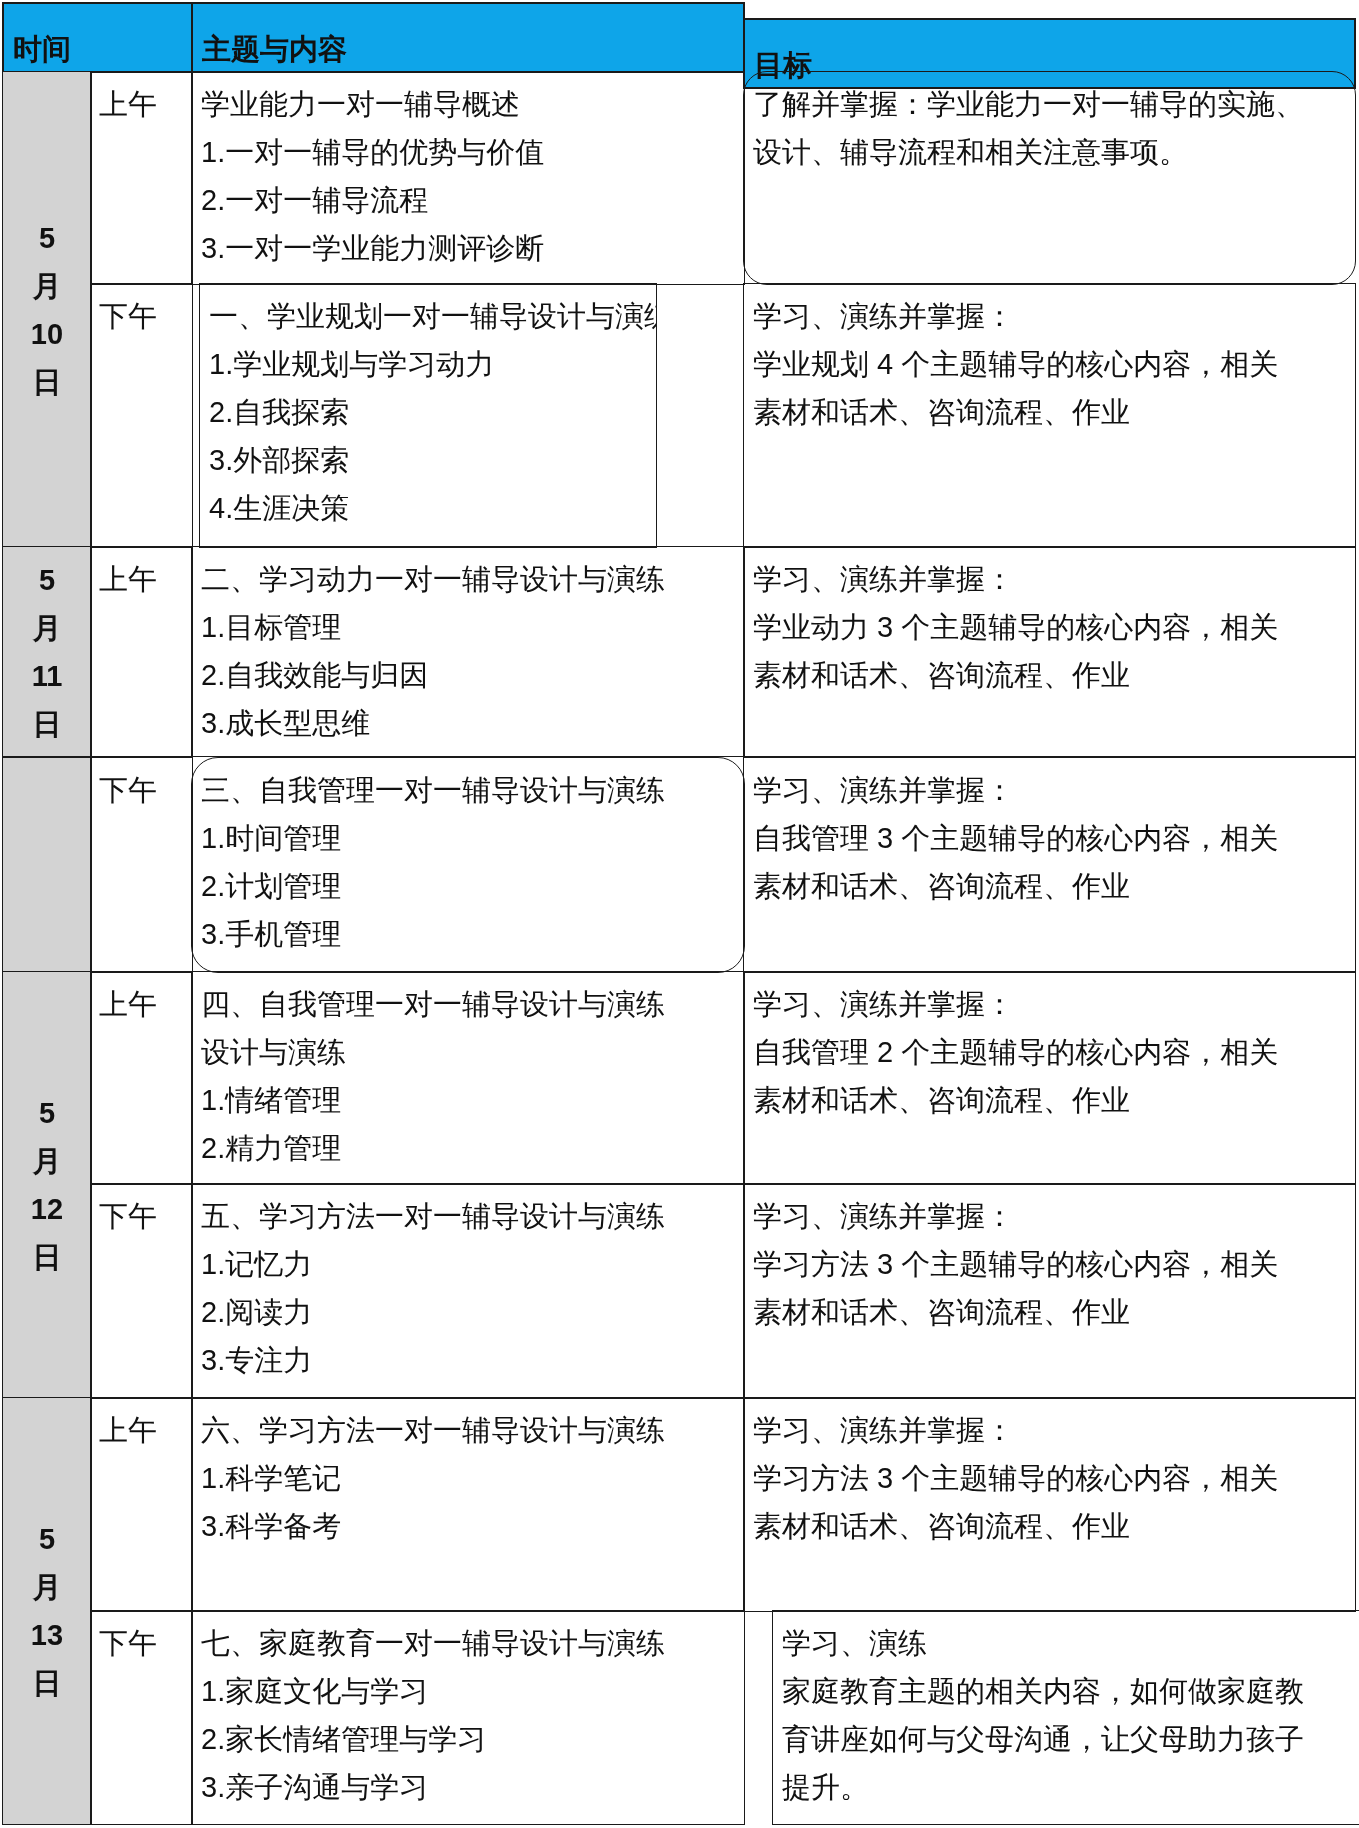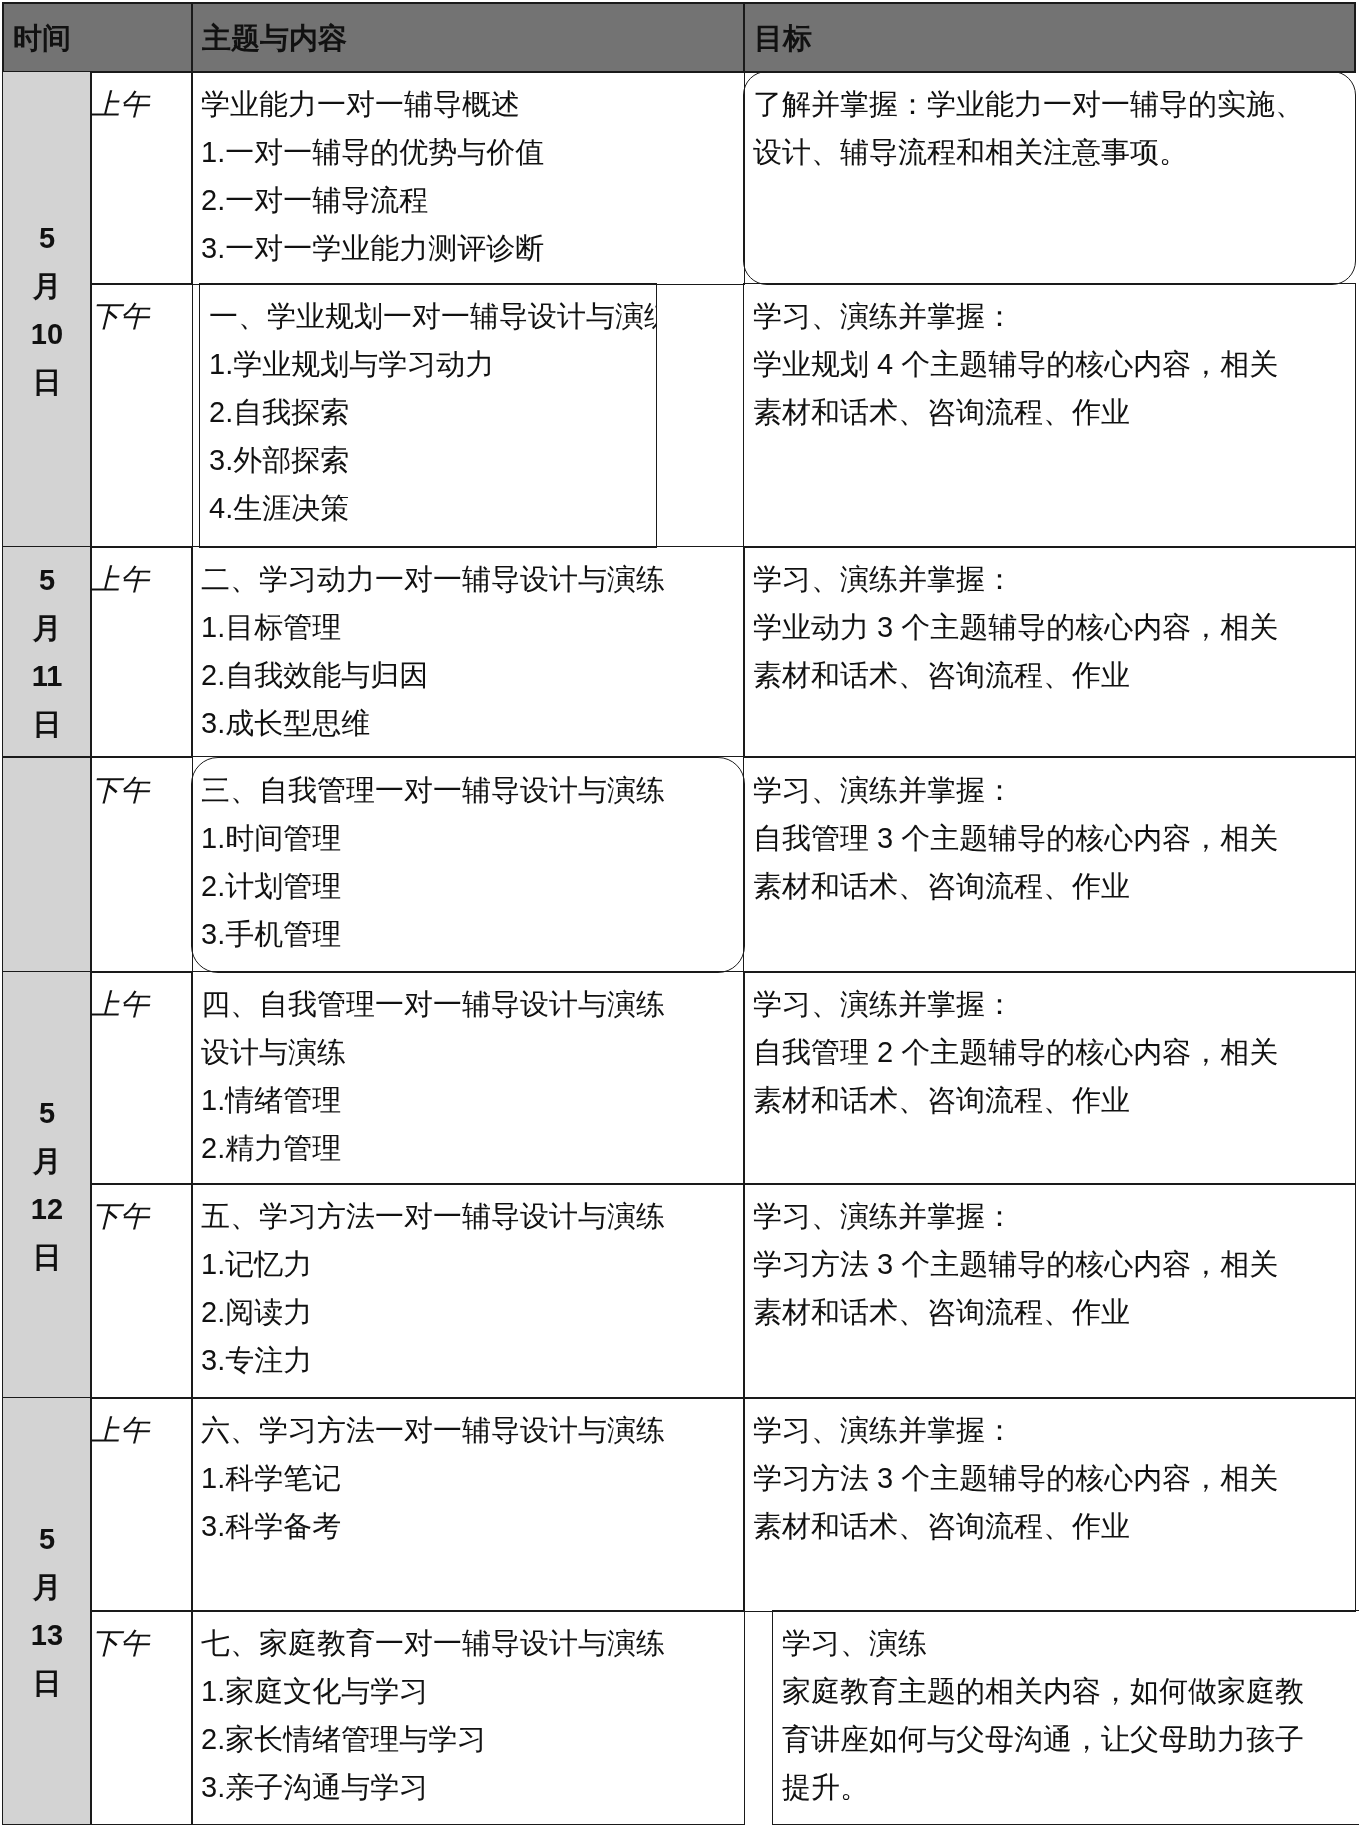--- a/index.html
+++ b/index.html
@@ -1,36 +1,36 @@
 <!DOCTYPE html>
 <html><head>
 <meta charset="utf-8">
 <style>
   html, body { margin: 0; padding: 0; background: #ffffff; }
   body { width: 1359px; height: 1828px; position: relative; overflow: hidden;
          font-family: "Liberation Sans", "DejaVu Sans", sans-serif; color: #111; }
   .grid { position: absolute; left: 2px; top: 2px; width: 1354px; height: 1823px; }
   .cell { position: absolute; box-sizing: border-box; border: 1.5px solid #1a1a1a;
           font-size: 29px; line-height: 48px; padding: 8px 9px 0 9px; overflow: hidden; }
-  .hdr { background: #737373; font-weight: bold; font-size: 29px; line-height: 68px; padding-top: 0; border-width: 2px; }
+  .hdr { background: #0ea5e9; font-weight: bold; font-size: 29px; line-height: 68px; padding-top: 11px; border-width: 2px; }
   .date { background: #d3d3d3; font-weight: bold; display: flex; flex-direction: column;
           justify-content: center; align-items: center; padding: 0; line-height: 48px; }
   .date span { display: block; text-align: center; }
-  .ampm { padding-left: 0; font-style: italic; }
+  .ampm { padding-left: 8px; }
   .line { display: block; white-space: nowrap; }
   .goal .line { white-space: nowrap; }
 </style>
 </head>
 <body>
 
 <div class="grid">
 
   <div class="cell hdr" style="left:0;top:0;width:191px;height:71px;">时间</div>
   <div class="cell hdr" style="left:189px;top:0;width:554px;height:71px;">主题与内容</div>
-  <div class="cell hdr" style="left:741px;top:0;width:613px;height:71px;">目标</div>
+  <div class="cell hdr" style="left:741px;top:16px;width:613px;height:71px;">目标</div>
 
   <div class="cell date" style="left:0;top:69px;width:90px;height:477px;">
     <span>5</span>
     <span>月</span>
     <span>10</span>
     <span>日</span>
   </div>
   <div class="cell date" style="left:0;top:544px;width:90px;height:211px;">
     <span>5</span>
     <span>月</span>

